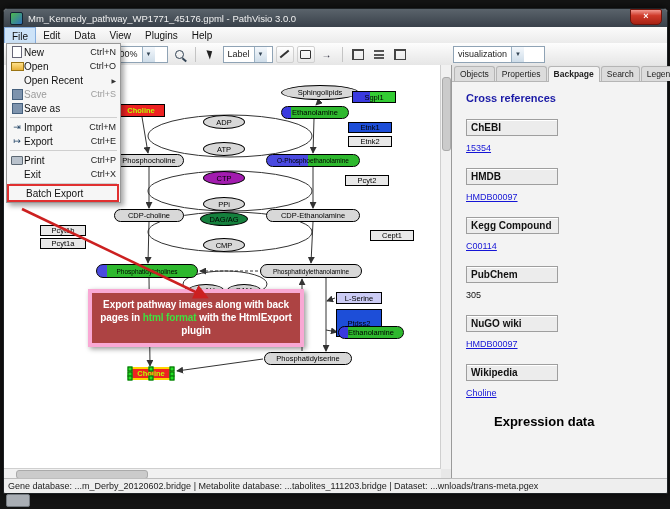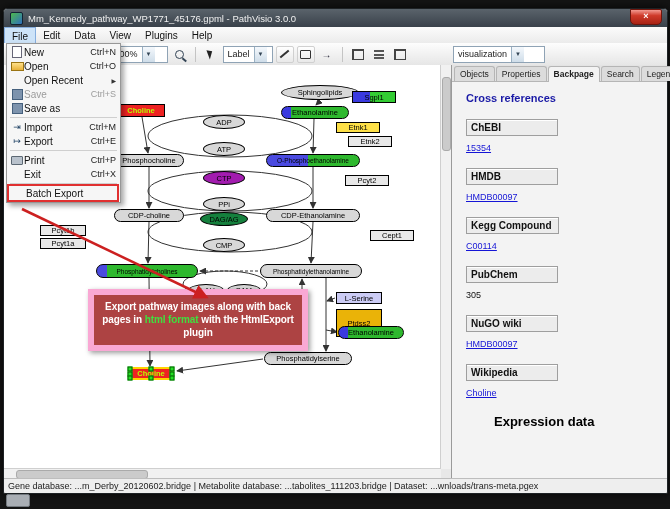--- a/index.html
+++ b/index.html
@@ -98,21 +98,21 @@
   .sub-arrow{font-size:6px;color:#333;margin-left:4px;}
   .ic-page{width:8px;height:10px;background:#fff;border:1px solid #667;}
   .ic-folder{width:11px;height:7px;background:linear-gradient(#ffe08a,#e8b23a);border:1px solid #9a7413;}
   .ic-disk{width:9px;height:9px;background:#7d93ad;border:1px solid #45607d;}
   .ic-printer{width:10px;height:7px;background:#b9c2cc;border:1px solid #5c6873;border-radius:1px;}
   .ic-arrow-in{font-size:9px;color:#246;line-height:1;}
   .ic-arrow-out{font-size:9px;color:#246;line-height:1;}
   .ic-none{width:8px;}
 
   
-  .callout{position:absolute;left:88px;top:289px;width:200px;background:#ad4343;border:6px solid #f9a8d4;
+  .callout{position:absolute;left:88px;top:289px;width:200px;background:#ad4343;border:4px solid #f9a8d4;
            color:#fff;font-weight:bold;font-size:10px;line-height:1.32;text-align:center;padding:5px 4px;
            z-index:55;box-shadow:2px 2px 5px rgba(0,0,0,.4);letter-spacing:-0.1px;}
   .callout .hl{color:#3fe03f;}
   .anno-svg{position:absolute;inset:0;z-index:60;pointer-events:none;}
 
   .taskbar-chip{position:absolute;left:6px;top:494px;width:22px;height:11px;background:#a9aeb4;border-radius:2px;border:1px solid #73797f;}
 </style>
 </head>
 <body>
 
@@ -220,41 +220,41 @@
           </div>
         <div class="hscroll">
             <div class="hthumb"></div>
           </div>
         <div class="scorner"></div>
       <div class="node ellipse" style="left: 277px; top: 20px; width: 78px; height: 15px; background: rgb(216, 216, 216);">Sphingolipids</div>
           <div class="node rect" style="left: 348px; top: 26px; width: 44px; height: 12px; background: linear-gradient(90deg, rgb(58, 58, 223) 0px, rgb(58, 58, 223) 40%, rgb(51, 204, 51) 40%);">Sgpl1</div>
           <div class="node rect bold" style="left: 113px; top: 39px; width: 48px; height: 13px; background: rgb(238, 34, 34); color: rgb(184, 255, 0);">Choline</div>
           <div class="node round" style="left: 277px; top: 41px; width: 68px; height: 13px; background: linear-gradient(90deg, rgb(58, 58, 223) 0px, rgb(58, 58, 223) 14%, rgb(46, 184, 46) 14%);">Ethanolamine</div>
           <div class="node ellipse" style="left: 199px; top: 50px; width: 42px; height: 14px; background: rgb(216, 216, 216);">ADP</div>
-          <div class="node rect" style="left: 332px; top: 57px; width: 44px; height: 11px; background: #fde047;">Etnk1</div>
+          <div class="node rect" style="left: 344px; top: 57px; width: 44px; height: 11px; background: #1d4ed8;">Etnk1</div>
           <div class="node rect" style="left: 344px; top: 71px; width: 44px; height: 11px; background: rgb(232, 232, 232);">Etnk2</div>
           <div class="node ellipse" style="left: 199px; top: 77px; width: 42px; height: 14px; background: rgb(216, 216, 216);">ATP</div>
           <div class="node round" style="left: 110px; top: 89px; width: 70px; height: 13px; background: rgb(216, 216, 216);">Phosphocholine</div>
           <div class="node round" style="left: 262px; top: 89px; width: 94px; height: 13px; background: linear-gradient(90deg, rgb(74, 74, 224) 0px, rgb(74, 74, 224) 45%, rgb(46, 184, 46) 45%); font-size: 6.5px;">O-Phosphoethanolamine</div>
           <div class="node ellipse" style="left: 199px; top: 106px; width: 42px; height: 14px; background: #a21caf;">CTP</div>
           <div class="node rect" style="left: 341px; top: 110px; width: 44px; height: 11px; background: rgb(232, 232, 232);">Pcyt2</div>
           <div class="node ellipse" style="left: 199px; top: 132px; width: 42px; height: 14px; background: rgb(216, 216, 216);">PPi</div>
           <div class="node round" style="left: 110px; top: 144px; width: 70px; height: 13px; background: rgb(216, 216, 216);">CDP-choline</div>
           <div class="node ellipse" style="left: 196px; top: 147px; width: 48px; height: 14px; background: #15803d;">DAG/AG</div>
           <div class="node round" style="left: 262px; top: 144px; width: 94px; height: 13px; background: rgb(216, 216, 216);">CDP-Ethanolamine</div>
           <div class="node rect" style="left: 36px; top: 160px; width: 46px; height: 11px; background: rgb(232, 232, 232);">Pcyt1b</div>
           <div class="node rect" style="left: 366px; top: 165px; width: 44px; height: 11px; background: rgb(232, 232, 232);">Cept1</div>
           <div class="node rect" style="left: 36px; top: 173px; width: 46px; height: 11px; background: rgb(232, 232, 232);">Pcyt1a</div>
           <div class="node ellipse" style="left: 199px; top: 173px; width: 42px; height: 14px; background: rgb(216, 216, 216);">CMP</div>
           <div class="node round" style="left: 92px; top: 199px; width: 102px; height: 14px; background: linear-gradient(90deg, rgb(74, 74, 224) 0px, rgb(74, 74, 224) 10%, rgb(46, 184, 46) 10%); font-size: 6.5px;">Phosphatidylcholines</div>
           <div class="node round" style="left: 256px; top: 199px; width: 102px; height: 14px; background: rgb(216, 216, 216); font-size: 6.5px;">Phosphatidylethanolamine</div>
           <div class="node ellipse" style="left: 184px; top: 219px; width: 36px; height: 13px; background: rgb(216, 216, 216);">S-AH</div>
           <div class="node ellipse" style="left: 223px; top: 219px; width: 34px; height: 13px; background: rgb(216, 216, 216);">SAM</div>
           <div class="node rect" style="left: 332px; top: 227px; width: 46px; height: 12px; background: rgb(204, 204, 245);">L-Serine</div>
-          <div class="node rect" style="left: 332px; top: 244px; width: 46px; height: 28px; background: #eab308;">Ptdss2</div>
+          <div class="node rect" style="left: 332px; top: 244px; width: 46px; height: 28px; background: #1d4ed8;">Ptdss2</div>
           <div class="node round" style="left: 334px; top: 261px; width: 66px; height: 13px; background: linear-gradient(90deg, rgb(58, 58, 223) 0px, rgb(58, 58, 223) 14%, rgb(46, 184, 46) 14%);">Ethanolamine</div>
           <div class="node round" style="left: 260px; top: 287px; width: 88px; height: 13px; background: rgb(216, 216, 216);">Phosphatidylserine</div>
           <div class="node rect bold selected" style="left: 124px; top: 302px; width: 46px; height: 13px; background: rgb(238, 34, 34); color: rgb(184, 255, 0);">Choline<span class="handle" style="left: 0%; top: 0%;"></span><span class="handle" style="left: 50%; top: 0%;"></span><span class="handle" style="left: 100%; top: 0%;"></span><span class="handle" style="left: 0%; top: 50%;"></span><span class="handle" style="left: 100%; top: 50%;"></span><span class="handle" style="left: 0%; top: 100%;"></span><span class="handle" style="left: 50%; top: 100%;"></span><span class="handle" style="left: 100%; top: 100%;"></span></div>
         </div>
 
       <div class="panel">
         <div class="tabs">
             <div class="tab">Objects</div>
             <div class="tab">Properties</div>
             <div class="tab active">Backpage</div>

